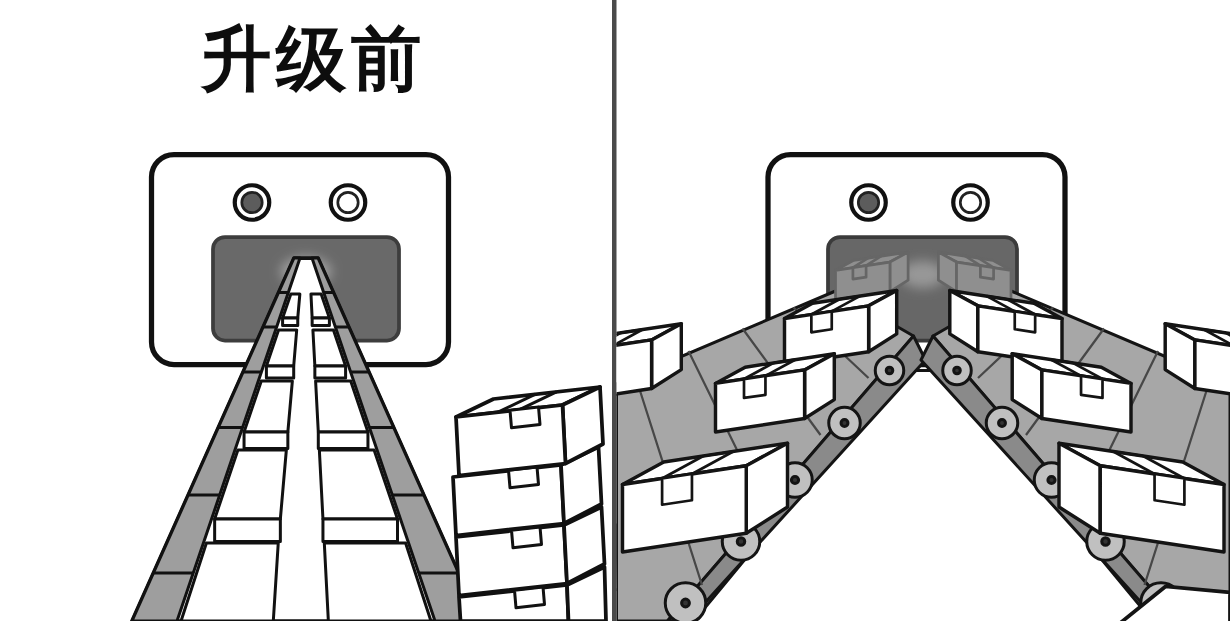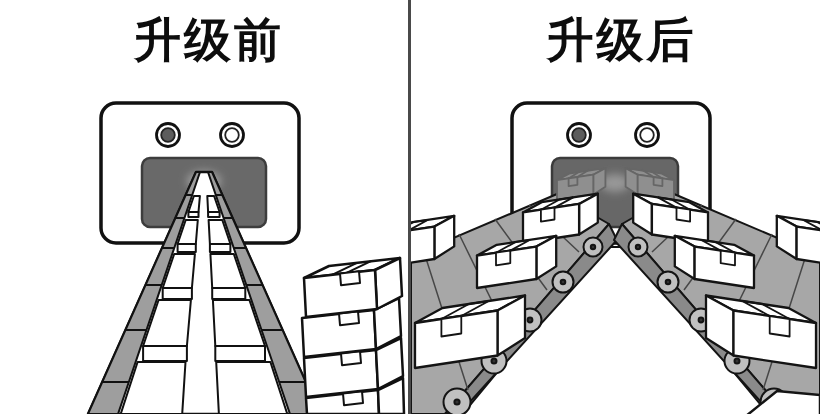--- a/index.html
+++ b/index.html
@@ -95,21 +95,20 @@
           <path d="M332,274.8 357,262.8 M346,273.2 371,261.2" fill="none" stroke-width="2"></path>
           <path d="M340,273.5 359,271.3 360,283 341,285.2Z" stroke-width="2"></path>
         </g>
       </g>
     </svg>
   </section>
 
   <div class="divider"></div>
 
   <section class="panel" id="panel-after">
-    <h1 class="panel-title">升级后</h1>
     <svg width="409" height="414" viewBox="0 0 409 414">
       <defs>
         <filter id="haze2" x="-60%" y="-60%" width="220%" height="220%">
           <feGaussianBlur stdDeviation="4"></feGaussianBlur>
         </filter>
 
         <g id="belt-assembly" stroke-linejoin="round">
           <path d="M0,350 88,370 50,416 -2,416Z" fill="#b2b2b2" stroke="#141414" stroke-width="2"></path>
           <path d="M0,393 57,400" stroke="#141414" stroke-width="2" fill="none"></path>
           <path d="M146,194 198,224 34,414 0,414 0,256Z" fill="#a7a7a7" stroke="#141414" stroke-width="2"></path>

